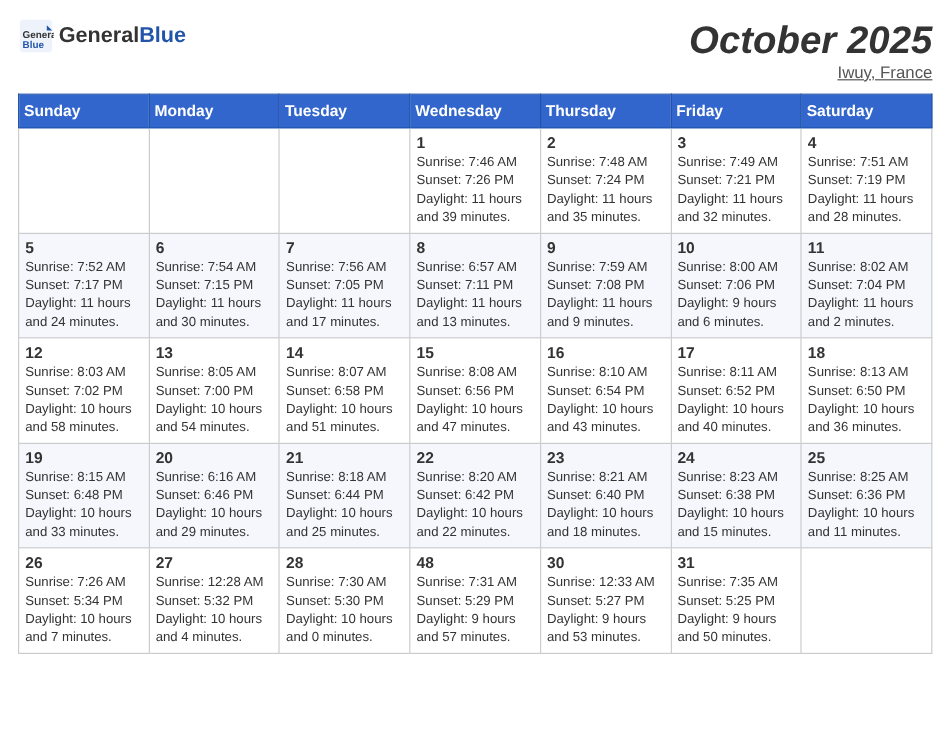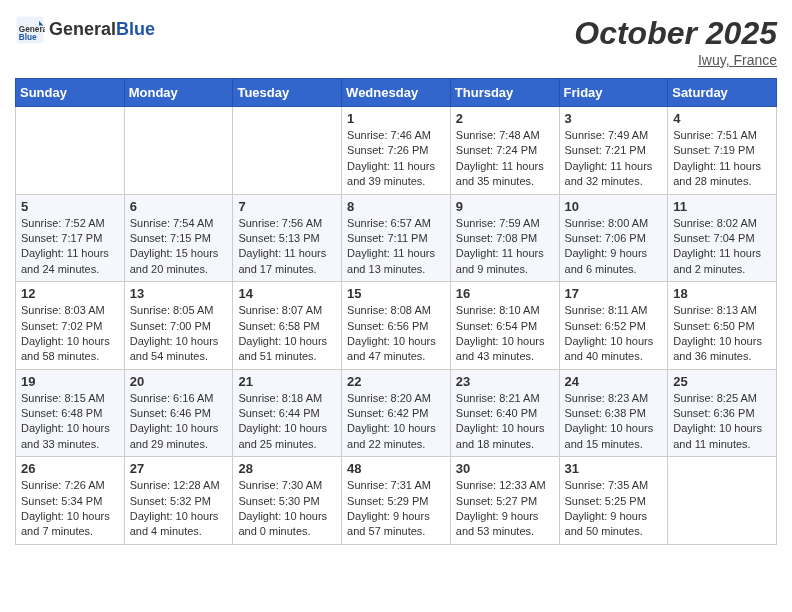--- a/index.html
+++ b/index.html
@@ -153,26 +153,26 @@
         <td>
           <div class="day-number">5</div>
           <div class="cell-content">Sunrise: 7:52 AM</div>
           <div class="cell-content">Sunset: 7:17 PM</div>
           <div class="cell-content">Daylight: 11 hours and 24 minutes.</div>
         </td>
         <td>
           <div class="day-number">6</div>
           <div class="cell-content">Sunrise: 7:54 AM</div>
           <div class="cell-content">Sunset: 7:15 PM</div>
-          <div class="cell-content">Daylight: 15 hours and 20 minutes.</div>
+          <div class="cell-content">Daylight: 11 hours and 30 minutes.</div>
         </td>
         <td>
           <div class="day-number">7</div>
           <div class="cell-content">Sunrise: 7:56 AM</div>
-          <div class="cell-content">Sunset: 5:13 PM</div>
+          <div class="cell-content">Sunset: 7:05 PM</div>
           <div class="cell-content">Daylight: 11 hours and 17 minutes.</div>
         </td>
         <td>
           <div class="day-number">8</div>
           <div class="cell-content">Sunrise: 6:57 AM</div>
           <div class="cell-content">Sunset: 7:11 PM</div>
           <div class="cell-content">Daylight: 11 hours and 13 minutes.</div>
         </td>
         <td>
           <div class="day-number">9</div>

